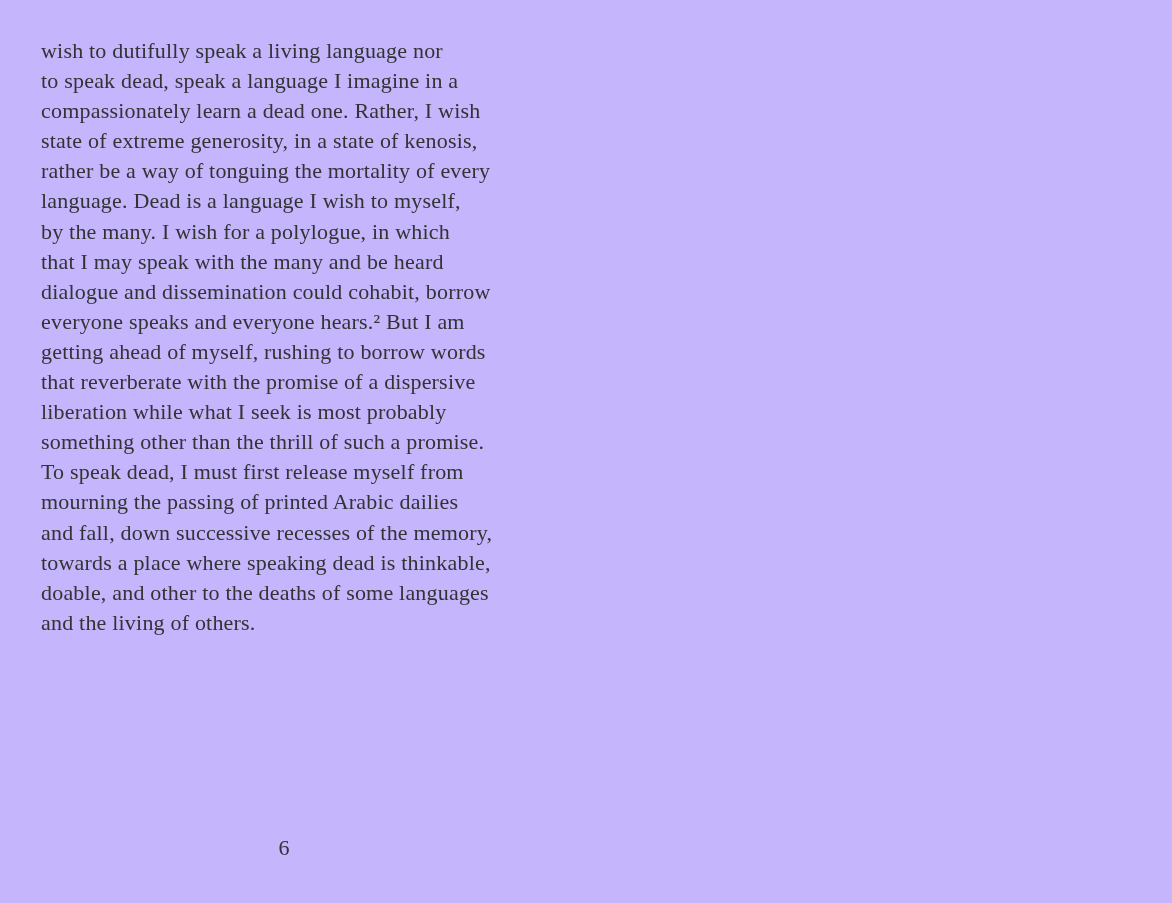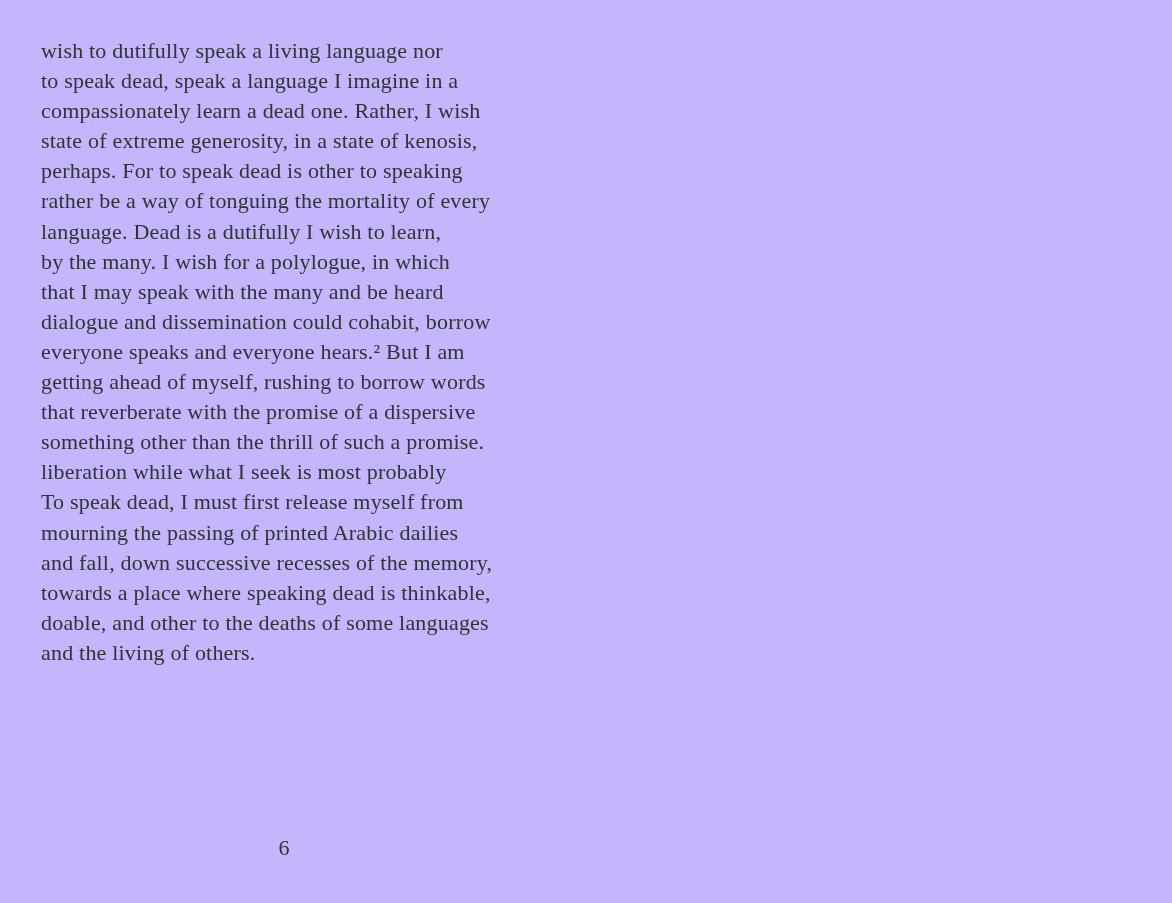--- a/index.html
+++ b/index.html
@@ -49,31 +49,30 @@
 </style>
 </head>
 <body>
 
 <div class="page">
   <div class="text-block">
       <div class="text-line">wish to dutifully speak a living language nor</div>
       <div class="text-line">to speak dead, speak a language I imagine in a</div>
       <div class="text-line">compassionately learn a dead one. Rather, I wish</div>
       <div class="text-line">state of extreme generosity, in a state of kenosis,</div>
-      <div class="text-line">perhaps. For to speak dead is other to speaking</div>
       <div class="text-line">rather be a way of tonguing the mortality of every</div>
-      <div class="text-line">language. Dead is a dutifully I wish to learn,</div>
+      <div class="text-line">language. Dead is a language I wish to myself,</div>
       <div class="text-line">by the many. I wish for a polylogue, in which</div>
       <div class="text-line">that I may speak with the many and be heard</div>
       <div class="text-line">dialogue and dissemination could cohabit, borrow</div>
       <div class="text-line">everyone speaks and everyone hears.² But I am</div>
       <div class="text-line">getting ahead of myself, rushing to borrow words</div>
       <div class="text-line">that reverberate with the promise of a dispersive</div>
+      <div class="text-line">liberation while what I seek is most probably</div>
       <div class="text-line">something other than the thrill of such a promise.</div>
-      <div class="text-line">liberation while what I seek is most probably</div>
       <div class="text-line">To speak dead, I must first release myself from</div>
       <div class="text-line">mourning the passing of printed Arabic dailies</div>
       <div class="text-line">and fall, down successive recesses of the memory,</div>
       <div class="text-line">towards a place where speaking dead is thinkable,</div>
       <div class="text-line">doable, and other to the deaths of some languages</div>
       <div class="text-line">and the living of others.</div>
     </div>
   <div class="page-number">6</div>
 </div>
 

